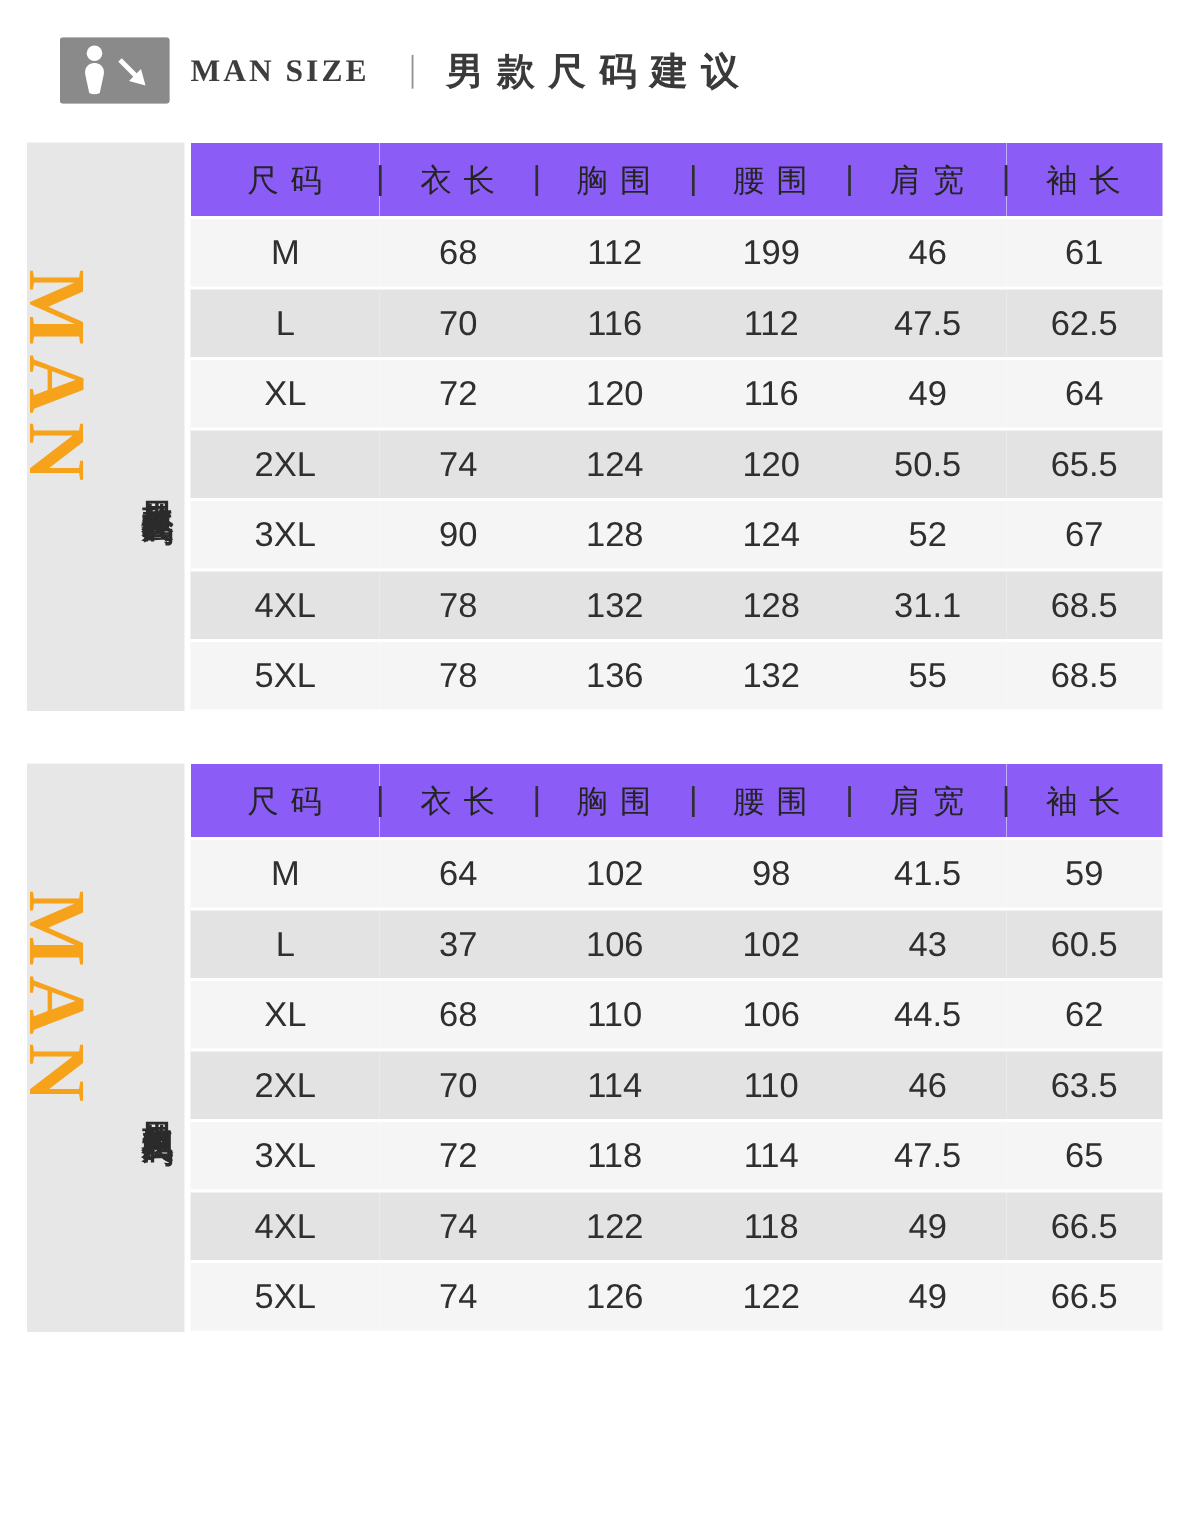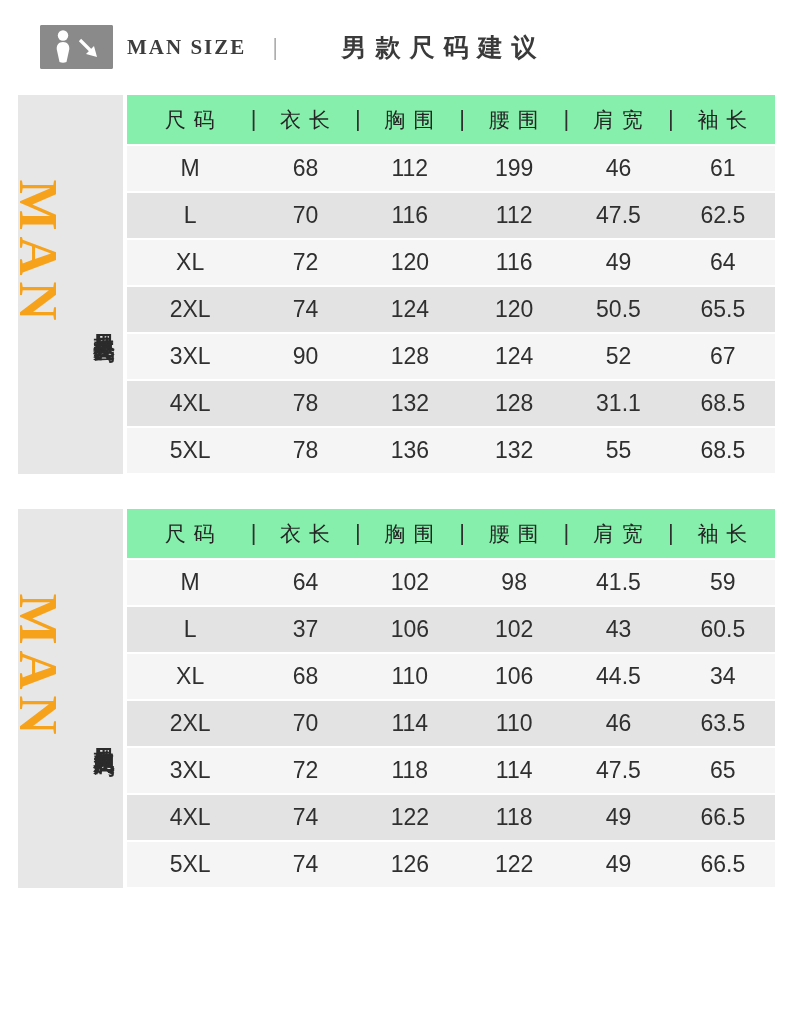--- a/index.html
+++ b/index.html
@@ -44,21 +44,20 @@
     font-size: 24px;
     font-weight: 200;
     margin: 0 19px 0 26px;
     transform: scaleX(.6);
   }
   .brand-cn {
     font-size: 25px;
     font-weight: 600;
     letter-spacing: 9px;
     color: #3a3a3a;
-    margin-left: 44px;
   }
 
   
   .size-block {
     width: 757px;
     height: 379px;
     margin-left: 18px;
     display: flex;
   }
   .size-block + .size-block { margin-top: 35px; }
@@ -94,21 +93,21 @@
   }
 
   .table-wrap { flex: 1 1 auto; }
   table.size-table {
     width: 100%; height: 100%;
     border-collapse: collapse;
     table-layout: fixed;
   }
   .size-table col.c-size { width: 19.5%; }
   .size-table col.c-val  { width: 16.1%; }
-  .size-table thead tr { background: #86efac; height: 50px; }
+  .size-table thead tr { background: #8b5cf6; height: 50px; }
   .size-table tbody tr { height: 47px; }
   .size-table tbody tr:nth-child(odd)  { background: #f5f5f5; }
   .size-table tbody tr:nth-child(even) { background: #e3e3e3; }
   .size-table tr { border-bottom: 2px solid #ffffff; }
   .size-table th, .size-table td {
     text-align: center;
     vertical-align: middle;
     font-weight: normal;
   }
   .size-table th {
@@ -303,21 +302,21 @@
             <td>102</td>
             <td>43</td>
             <td>60.5</td>
           </tr>
           <tr>
             <td>XL</td>
             <td>68</td>
             <td>110</td>
             <td>106</td>
             <td>44.5</td>
-            <td>34</td>
+            <td>62</td>
           </tr>
           <tr>
             <td>2XL</td>
             <td>70</td>
             <td>114</td>
             <td>110</td>
             <td>46</td>
             <td>63.5</td>
           </tr>
           <tr>

